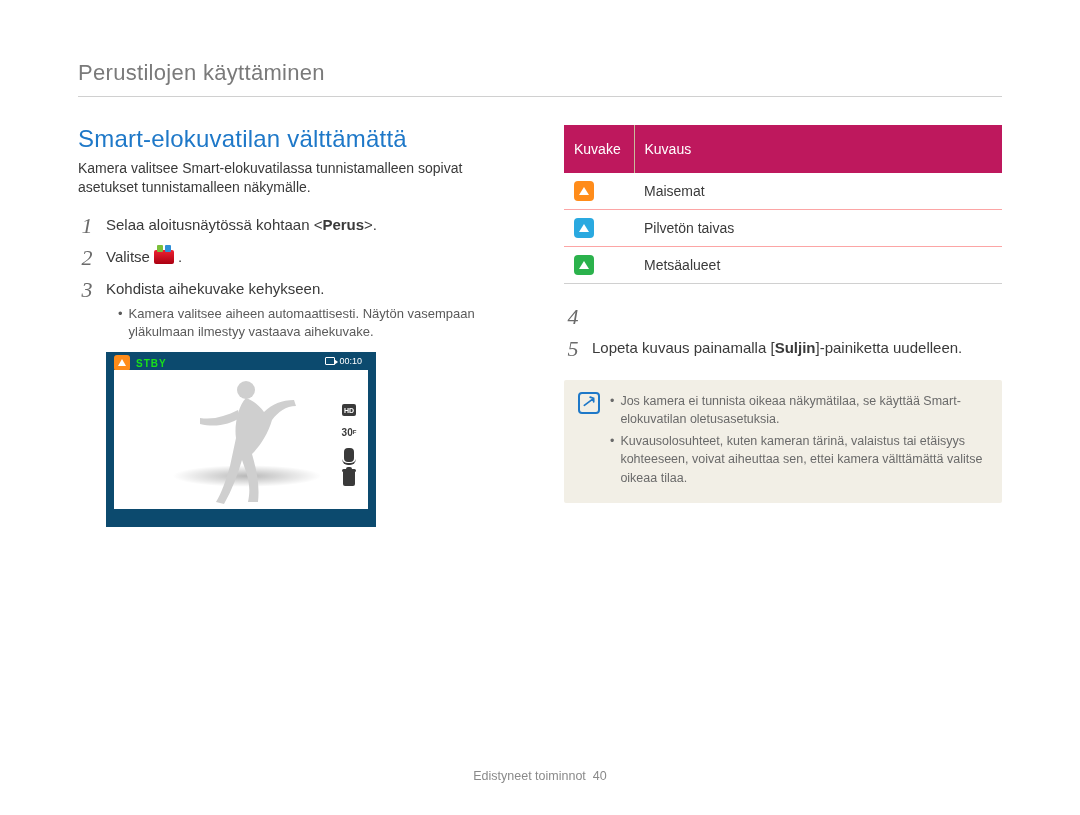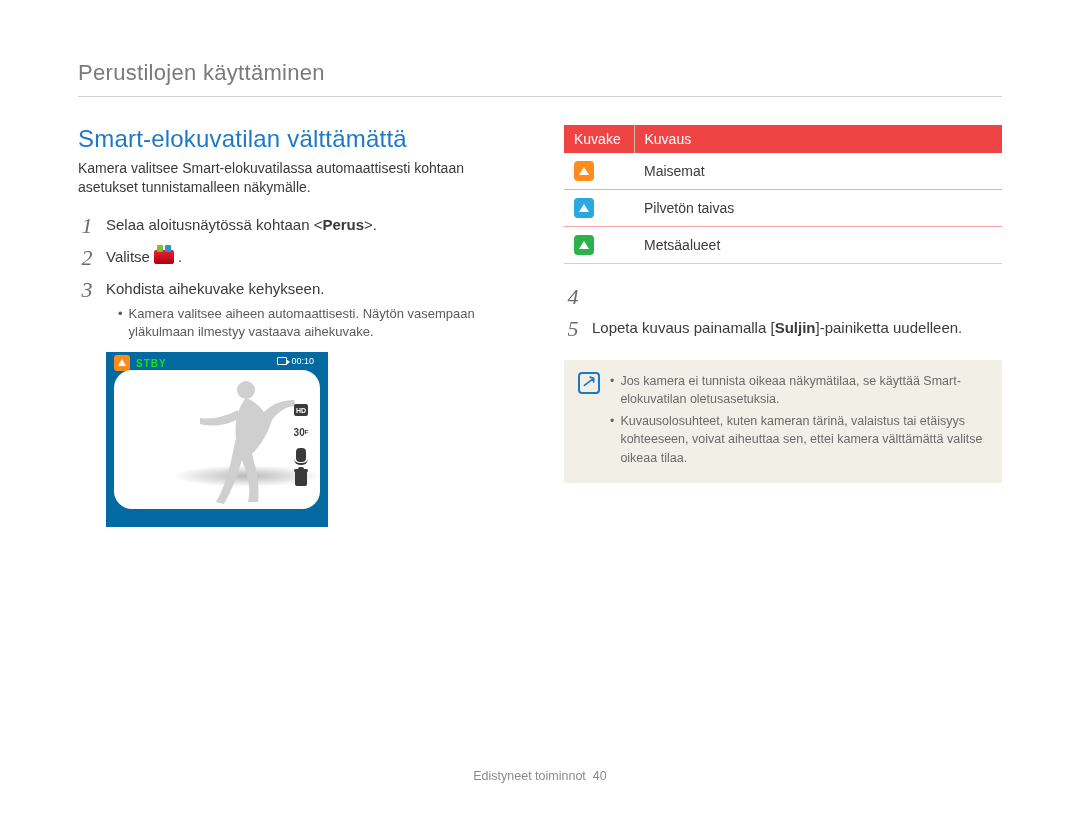--- a/index.html
+++ b/index.html
@@ -17,43 +17,43 @@
   .step-body { font-size: 15px; color: #3a3a3a; line-height: 1.35; }
   .step-body b { font-weight: 700; }
   .bullets { margin-top: 6px; padding-left: 12px; }
   .bullet { display:flex; gap:6px; font-size: 13px; color: #5a5a5a; line-height: 1.35; }
   .bullet .dot { flex:0 0 auto; }
   .smart-icon { display:inline-block; width:20px; height:14px; background: linear-gradient(#e23,#a01); border-radius:2px; position:relative; vertical-align:middle; }
   .smart-icon::before{content:"";position:absolute;top:-5px;left:3px;width:6px;height:7px;background:#7bbf3a;border-radius:1px;}
   .smart-icon::after{content:"";position:absolute;top:-5px;right:3px;width:6px;height:7px;background:#2f8fd8;border-radius:1px;}
 
   
-  .camera { width: 222px; height: 175px; background:#0369a1; margin-top:12px; margin-left:28px; position:relative; }
-  .camera .scene { position:absolute; top:18px; left:8px; right:8px; bottom:18px; background:#fff;border-radius:18px; }
+  .camera { width: 270px; height: 175px; background:#0c4a6e; margin-top:12px; margin-left:28px; position:relative; }
+  .camera .scene { position:absolute; top:18px; left:8px; right:8px; bottom:18px; background:#fff; }
   .camera .topbar { position:absolute; top:4px; left:8px; right:8px; height:14px; display:flex; align-items:center; gap:6px; }
   .cam-icon-orange { width:16px; height:16px; background:#ff8c1a; border-radius:3px; position:relative; }
   .cam-icon-orange::after{content:"";position:absolute;left:4px;top:4px;width:0;height:0;border-left:4px solid transparent;border-right:4px solid transparent;border-bottom:7px solid #fff;}
   .stby { color:#19e019; font-size:10px; font-weight:700; letter-spacing:1px; }
   .camera .topright { position:absolute; top:4px; right:14px; color:#fff; font-size:9px; display:flex; align-items:center; gap:4px;}
   .rec-icon { width:10px;height:8px;border:1px solid #fff;border-radius:1px;position:relative;}
   .rec-icon::after{content:"";position:absolute;right:-4px;top:1px;width:0;height:0;border-top:3px solid transparent;border-bottom:3px solid transparent;border-left:4px solid #fff;}
   .camera .rightstack { position:absolute; top:34px; right:12px; display:flex; flex-direction:column; gap:10px; align-items:center;}
   .side-ico { width:14px; height:12px; background:#3a3a3a; border-radius:2px; font-size:7px; color:#fff; display:flex;align-items:center;justify-content:center; font-weight:700;}
   .side-ico.plain { background:none; color:#3a3a3a; font-size:10px; }
   .mic-ico { width:10px;height:14px;background:#3a3a3a;border-radius:4px;position:relative;}
   .mic-ico::after{content:"";position:absolute;left:-2px;bottom:-3px;width:14px;height:4px;border-bottom:2px solid #3a3a3a;border-radius:0 0 8px 8px;}
   .trash-ico { width:12px;height:14px;background:#3a3a3a;border-radius:0 0 2px 2px;position:relative;}
   .trash-ico::before{content:"";position:absolute;top:-3px;left:-1px;width:14px;height:3px;background:#3a3a3a;border-radius:2px;}
   .trash-ico::after{content:"";position:absolute;top:-5px;left:3px;width:6px;height:3px;background:#3a3a3a;border-radius:2px 2px 0 0;}
   .dancer { position:absolute; left:72px; top:6px; width:120px; height:130px; }
   .shadow { position:absolute; bottom:22px; left:58px; width:150px; height:22px; background: radial-gradient(ellipse at center, rgba(0,0,0,0.28) 0%, rgba(0,0,0,0) 70%); border-radius:50%; }
 
   
   table.icons { width:100%; border-collapse: collapse; font-size:14px; color:#3a3a3a; }
-  table.icons thead th { background:#ef4444; color:#fff; font-weight:400; text-align:left; padding:6px 10px; font-size:14px; }
+  table.icons thead th { background:#be185d; color:#fff; font-weight:400; text-align:left; padding:16px 10px; font-size:14px; }
   table.icons thead th:first-child { width:70px; border-right:1px solid #c9bb9b; }
   table.icons tbody td { padding:8px 10px; border-bottom:1px solid #fca5a5; vertical-align:middle; }
   table.icons tbody tr:last-child td { border-bottom:1px solid #d0d0d0; }
   .sq { width:20px; height:20px; border-radius:4px; display:inline-flex; align-items:center; justify-content:center; }
   .sq.orange { background:#ff8c1a; }
   .sq.cyan { background:#2aa9e0; }
   .sq.green { background:#2bb24c; }
   .tri { width:0;height:0;border-left:5px solid transparent;border-right:5px solid transparent;border-bottom:8px solid #fff; }
   .sun-small { width:8px;height:8px;background:#fff;border-radius:50%; }
 
@@ -75,21 +75,21 @@
 
 <div class="page">
 
   <div class="header-title">Perustilojen käyttäminen</div>
   <hr class="hr">
 
   <div class="columns">
 
     <div class="col">
       <div class="section-title">Smart-elokuvatilan välttämättä</div>
-      <div class="intro">Kamera valitsee Smart-elokuvatilassa automaattisesti kohtaan asetukset tunnistamalleen näkymälle.</div>
+      <div class="intro">Kamera valitsee Smart-elokuvatilassa tunnistamalleen sopivat asetukset tunnistamalleen näkymälle.</div>
 
       <div class="steps">
 
         <div class="step">
           <div class="step-num">1</div>
           <div class="step-body">
             <span>Selaa aloitusnäytössä kohtaan &lt;</span><b>Perus</b><span>&gt;.</span>
           </div>
         </div>
 

